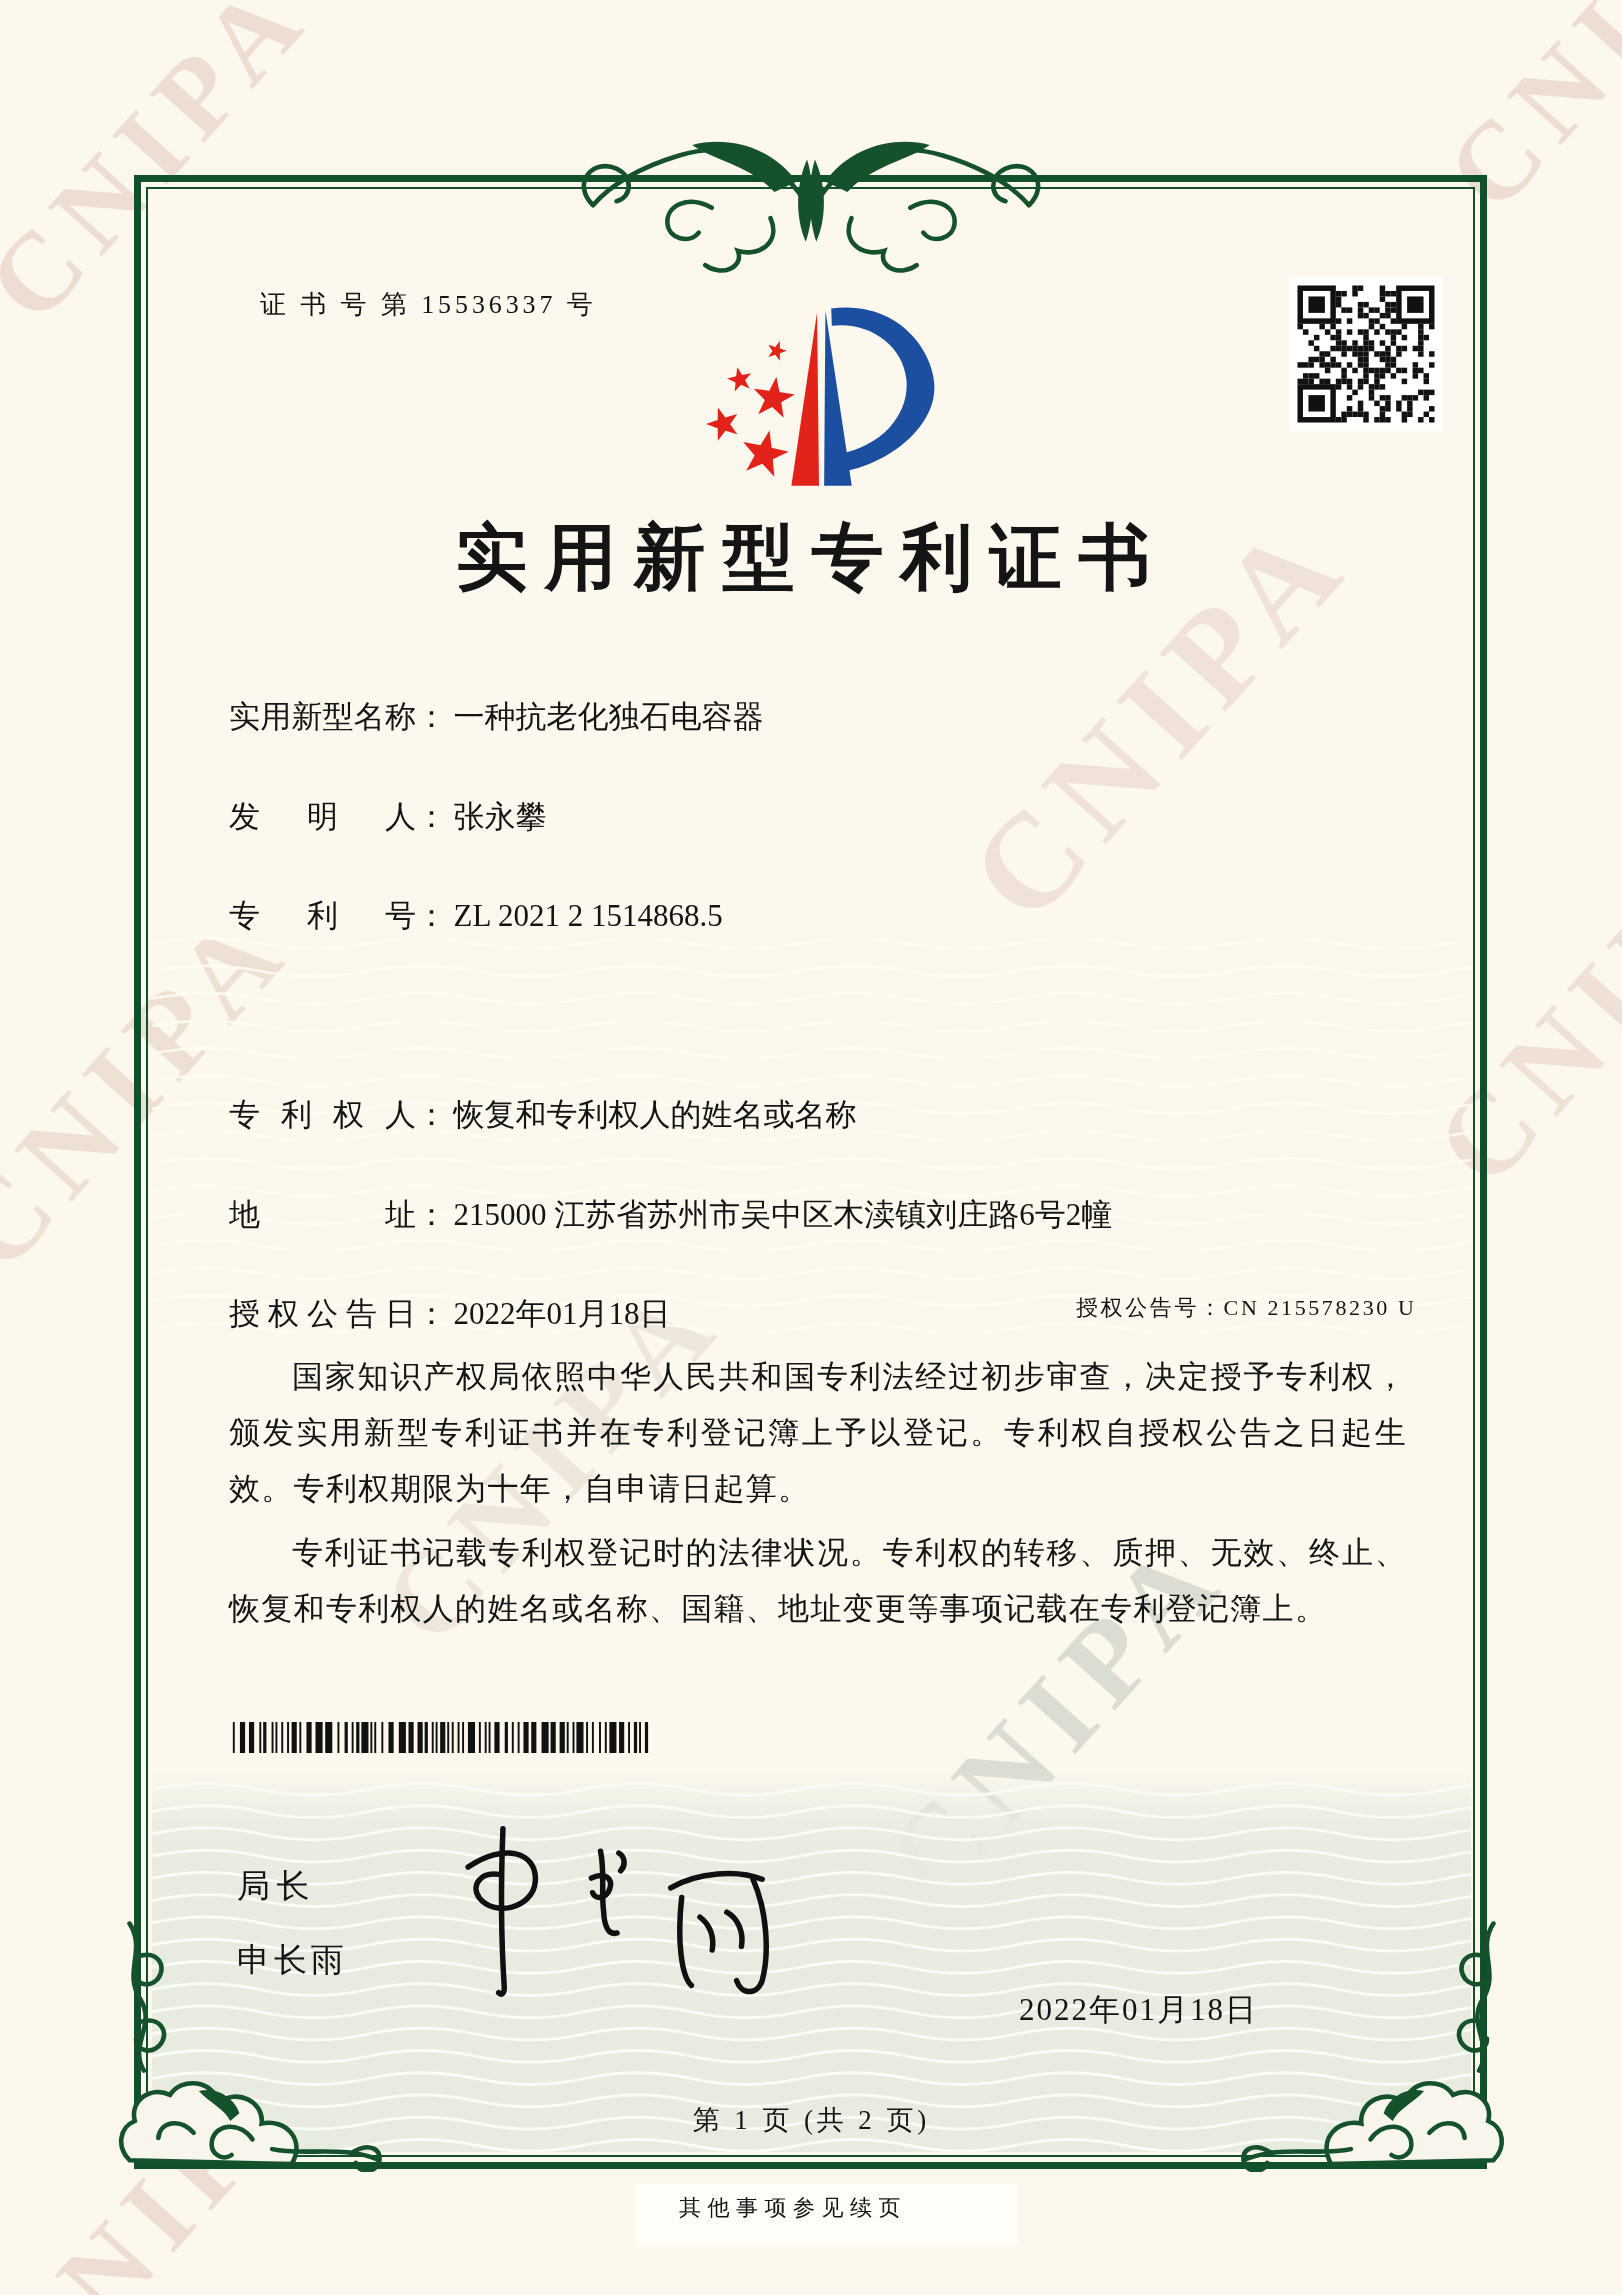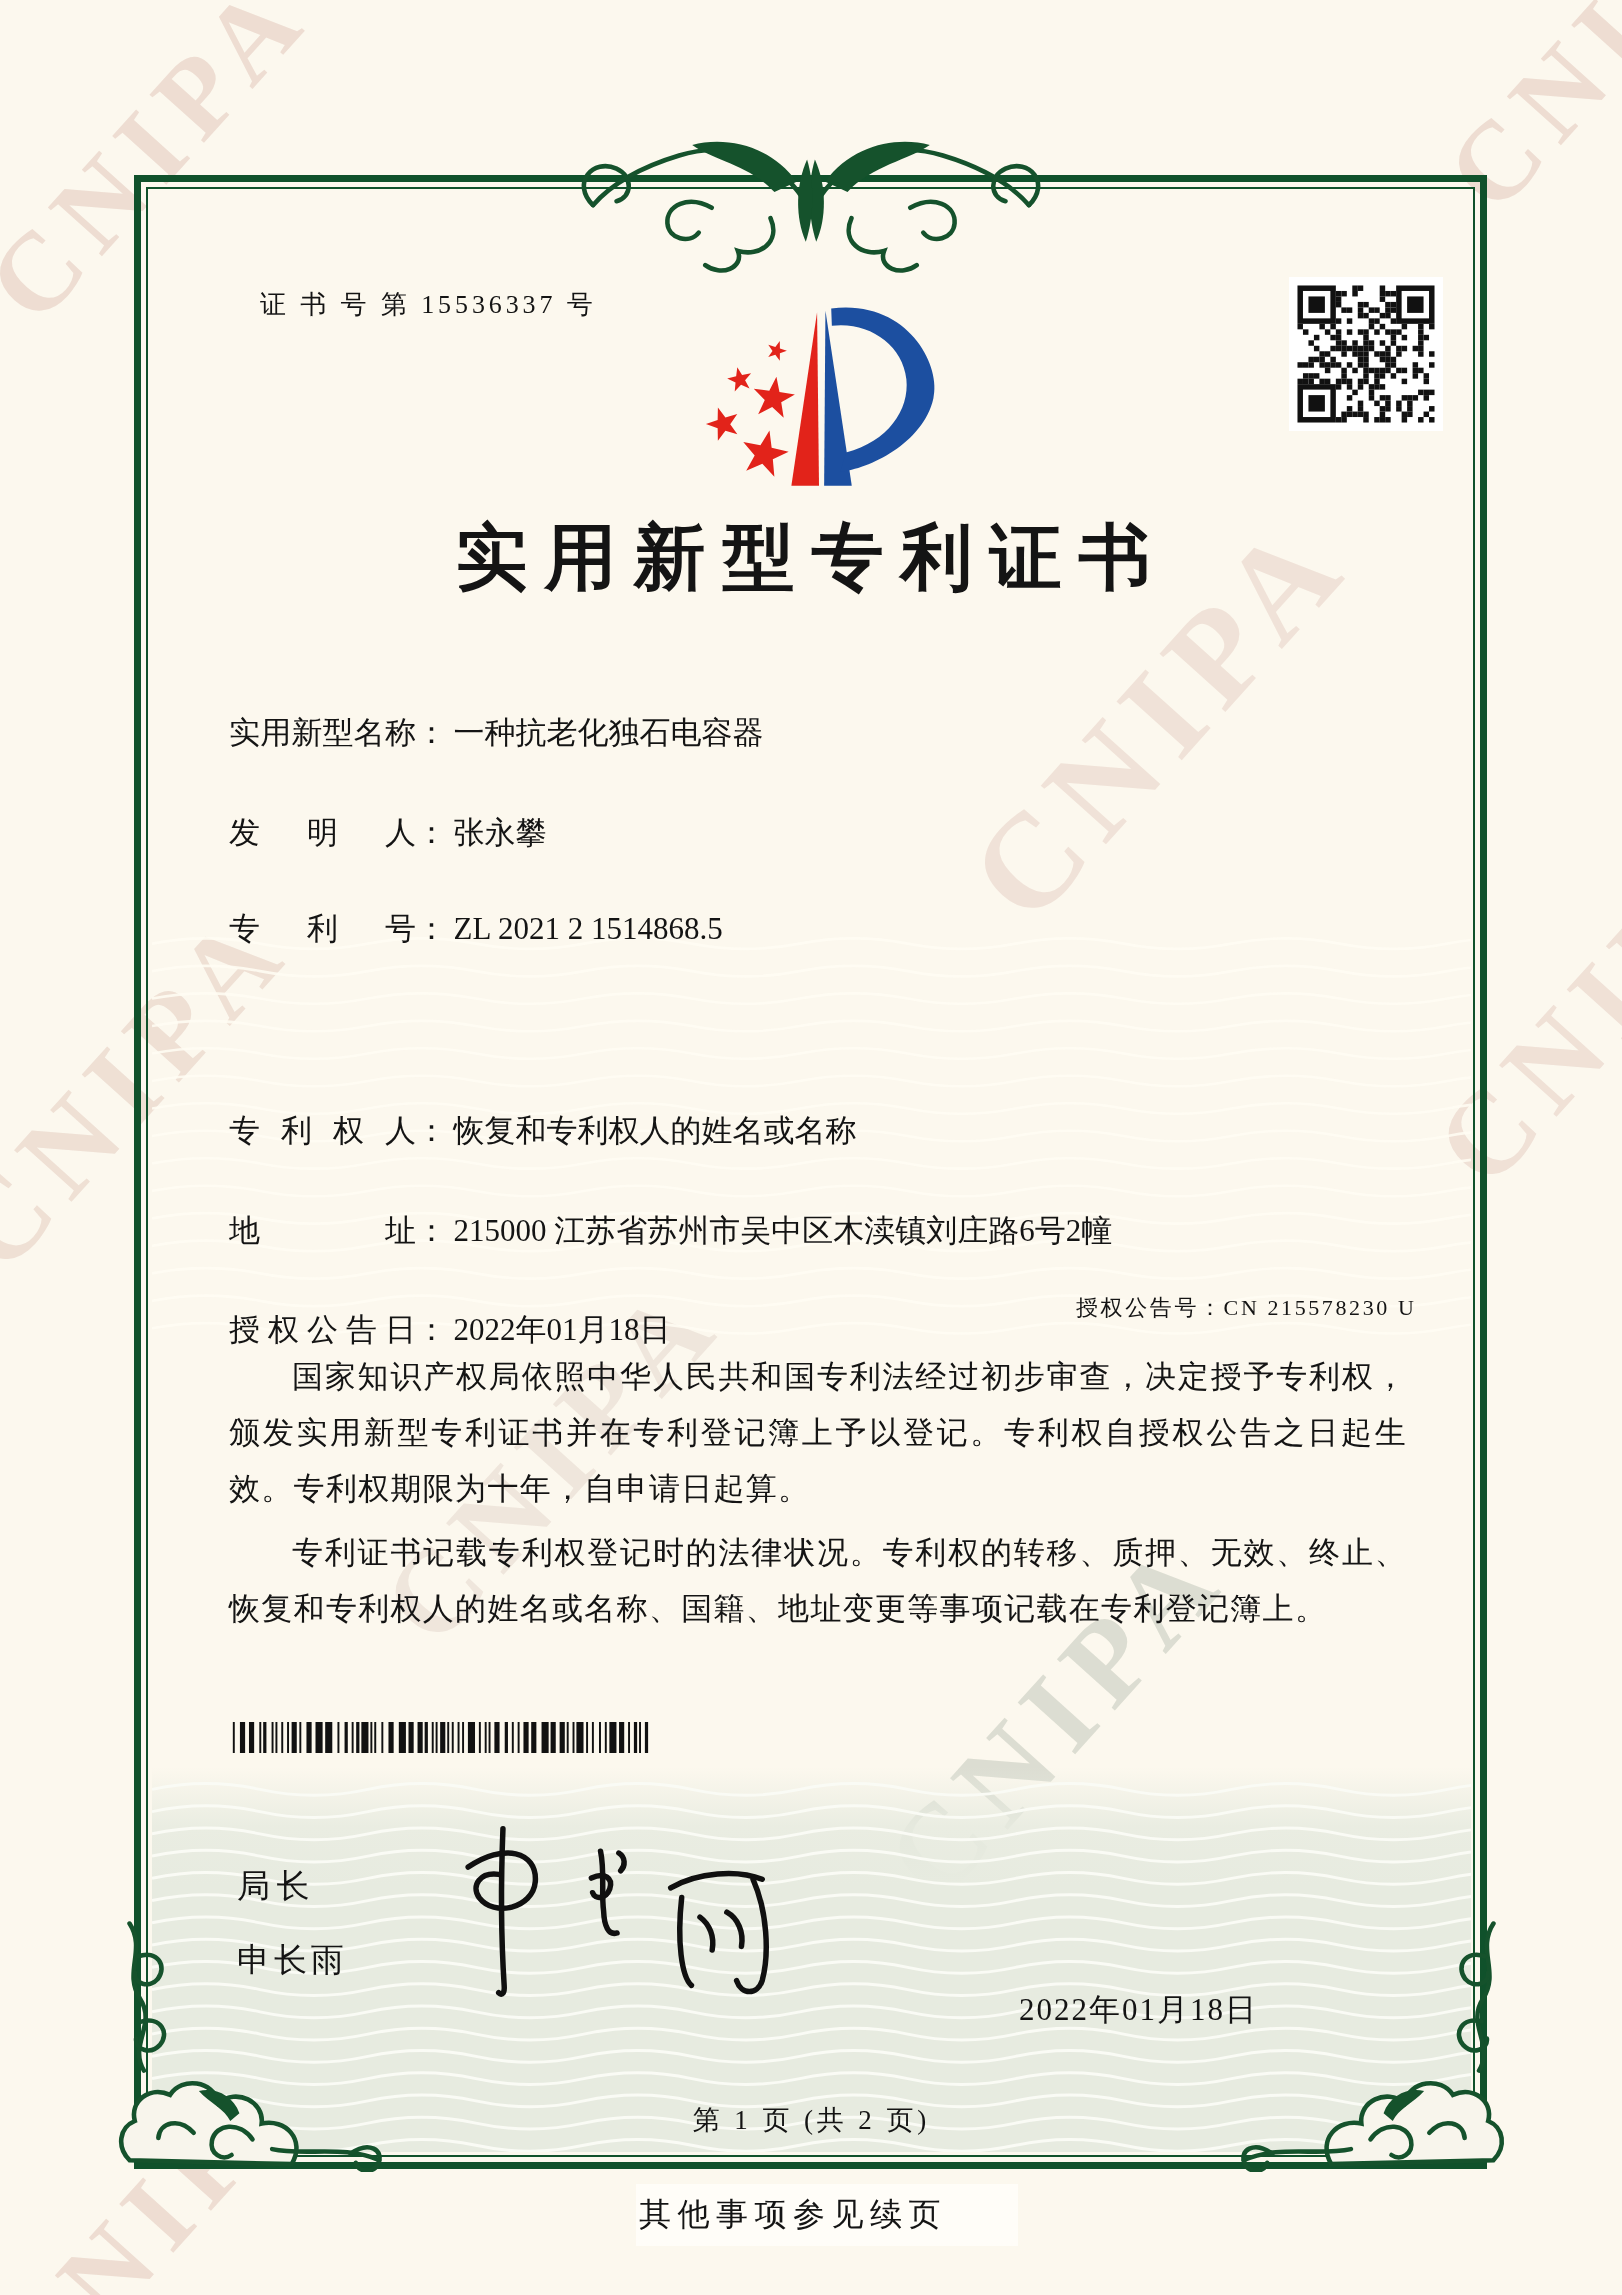--- a/index.html
+++ b/index.html
@@ -42,36 +42,36 @@
     position:absolute;left:241px;top:287px;font-size:26px;letter-spacing:3.9px;margin-left:19px;
   }
   .doc-title{
     position:absolute;left:0;top:510px;width:1623px;text-align:center;
     font-size:72px;font-weight:700;letter-spacing:17px;
   }
   
   .field-row{position:absolute;left:229px;font-size:31px;white-space:nowrap;}
   .field-label{display:inline-block;width:187px;text-align-last:justify;text-justify:inter-character;}
   .field-colon{display:inline-block;}
-  .field-value{display:inline-block;margin-left:6.5px;margin-top:16px;}
+  .field-value{display:inline-block;margin-left:6.5px;}
   .grant-no-pair{position:absolute;left:847px;top:0;font-size:22px;letter-spacing:2.6px;white-space:nowrap;}
   
   .body-par{
     position:absolute;left:229px;width:1178px;font-size:31px;line-height:56px;
     text-align:justify;text-indent:63px;letter-spacing:1.3px;
   }
   .par1{top:1349px;}
   .par2{top:1525px;}
   
   .officer-title{position:absolute;left:237px;top:1864px;font-size:33px;letter-spacing:6.5px;}
   .officer-name{position:absolute;left:237px;top:1938px;font-size:33px;letter-spacing:3.9px;}
   .issue-date{position:absolute;left:1019px;top:1989px;font-size:31px;letter-spacing:2px;}
   .page-info{position:absolute;left:0;top:2102px;width:1623px;text-align:center;font-size:27px;letter-spacing:3.9px;}
   .note-strip{position:absolute;left:636px;top:2184px;width:382px;height:62px;background:#fffdf8;}
-  .note-text{position:absolute;left:0;top:2193px;width:1586px;text-align:center;font-size:32px;letter-spacing:6.5px;}
+  .note-text{position:absolute;left:0;top:2193px;width:1586px;text-align:center;font-size:22px;letter-spacing:6.5px;}
   svg{display:block;}
 </style>
 </head>
 <body>
 
 <div class="page">
 
   <span class="wm wm1">CNIPA</span>
   <span class="wm wm2">CNIPA</span>
   <span class="wm wm3">CNIPA</span>

